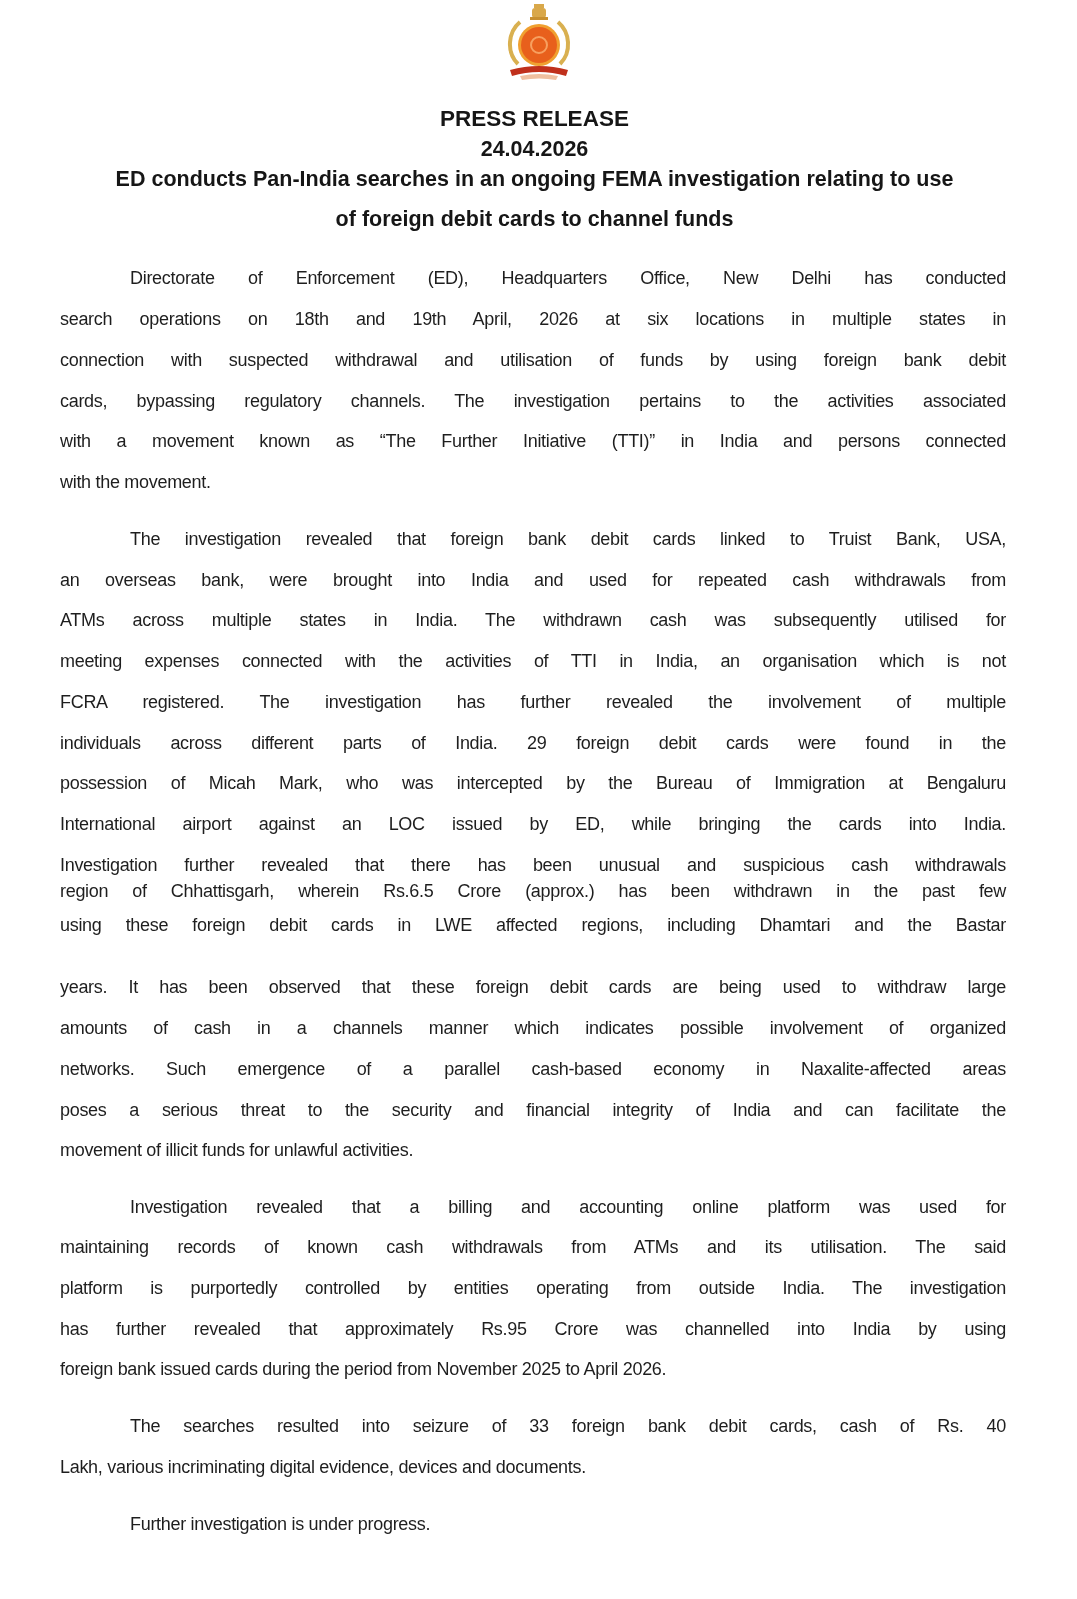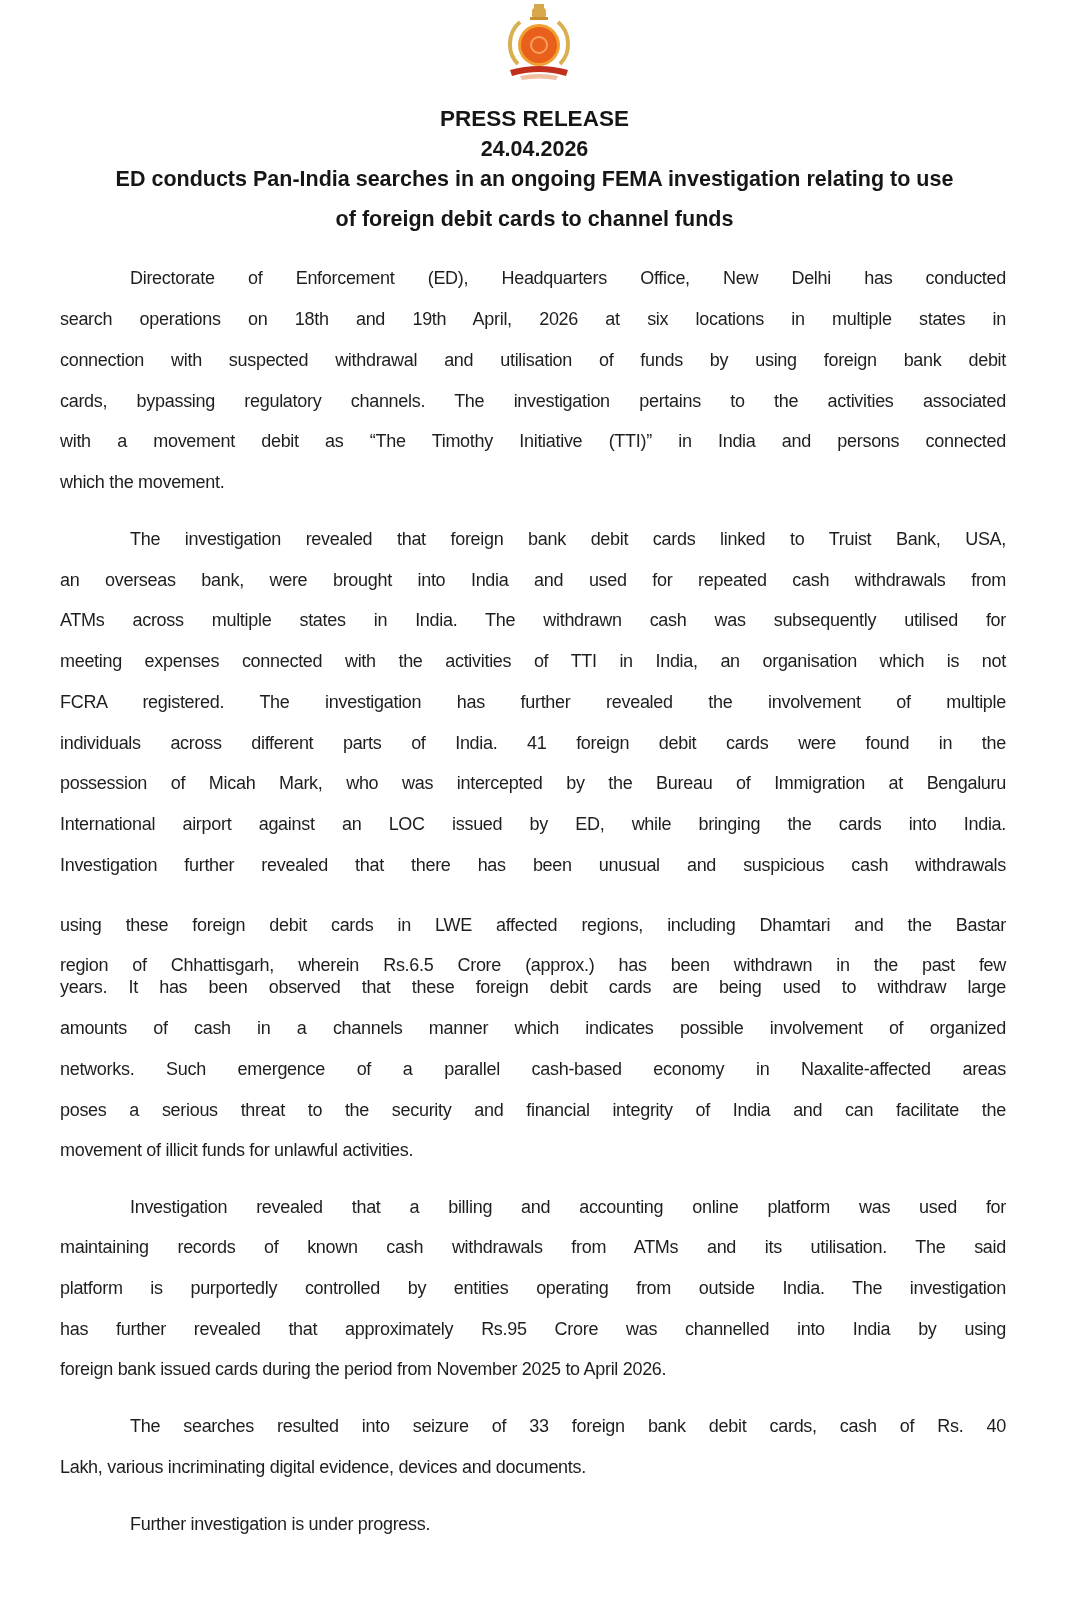--- a/index.html
+++ b/index.html
@@ -35,36 +35,36 @@
 <div class="hdr" style="top:106px;font-size:22.5px;left:-4px;">PRESS RELEASE</div>
 <div class="hdr" style="top:137px;font-size:21.5px;left:-4px;">24.04.2026</div>
 <div class="hdr" style="top:167px;font-size:21.5px;left:-4px;">ED conducts Pan-India searches in an ongoing FEMA investigation relating to use</div>
 <div class="hdr" style="top:207px;font-size:21.5px;left:-4px;">of foreign debit cards to channel funds</div>
 
 <div>
   <div class="line indent" style="top:265px">Directorate of Enforcement (ED), Headquarters Office, New Delhi has conducted</div>
   <div class="line" style="top:306px">search operations on 18th and 19th April, 2026 at six locations in multiple states in</div>
   <div class="line" style="top:347px">connection with suspected withdrawal and utilisation of funds by using foreign bank debit</div>
   <div class="line" style="top:388px">cards, bypassing regulatory channels. The investigation pertains to the activities associated</div>
-  <div class="line" style="top:428px">with a movement debit as “The Timothy Initiative (TTI)” in India and persons connected</div>
-  <div class="line last" style="top:469px">which the movement.</div>
+  <div class="line" style="top:428px">with a movement known as “The Further Initiative (TTI)” in India and persons connected</div>
+  <div class="line last" style="top:469px">with the movement.</div>
 </div>
 
 <div>
   <div class="line indent" style="top:526px">The investigation revealed that foreign bank debit cards linked to Truist Bank, USA,</div>
   <div class="line" style="top:567px">an overseas bank, were brought into India and used for repeated cash withdrawals from</div>
   <div class="line" style="top:607px">ATMs across multiple states in India. The withdrawn cash was subsequently utilised for</div>
   <div class="line" style="top:648px">meeting expenses connected with the activities of TTI in India, an organisation which is not</div>
   <div class="line" style="top:689px">FCRA registered. The investigation has further revealed the involvement of multiple</div>
-  <div class="line" style="top:730px">individuals across different parts of India. 41 foreign debit cards were found in the</div>
+  <div class="line" style="top:730px">individuals across different parts of India. 29 foreign debit cards were found in the</div>
   <div class="line" style="top:770px">possession of Micah Mark, who was intercepted by the Bureau of Immigration at Bengaluru</div>
   <div class="line" style="top:811px">International airport against an LOC issued by ED, while bringing the cards into India.</div>
   <div class="line" style="top:852px">Investigation further revealed that there has been unusual and suspicious cash withdrawals</div>
   <div class="line" style="top:912px">using these foreign debit cards in LWE affected regions, including Dhamtari and the Bastar</div>
-  <div class="line" style="top:952px">region of Chhattisgarh, wherein Rs.6.5 Crore (approx.) has been withdrawn in the past few</div>
+  <div class="line" style="top:878px">region of Chhattisgarh, wherein Rs.6.5 Crore (approx.) has been withdrawn in the past few</div>
   <div class="line" style="top:974px">years. It has been observed that these foreign debit cards are being used to withdraw large</div>
   <div class="line" style="top:1015px">amounts of cash in a channels manner which indicates possible involvement of organized</div>
   <div class="line" style="top:1056px">networks. Such emergence of a parallel cash-based economy in Naxalite-affected areas</div>
   <div class="line" style="top:1097px">poses a serious threat to the security and financial integrity of India and can facilitate the</div>
   <div class="line last" style="top:1137px">movement of illicit funds for unlawful activities.</div>
 </div>
 
 <div>
   <div class="line indent" style="top:1194px">Investigation revealed that a billing and accounting online platform was used for</div>
   <div class="line" style="top:1234px">maintaining records of known cash withdrawals from ATMs and its utilisation. The said</div>

